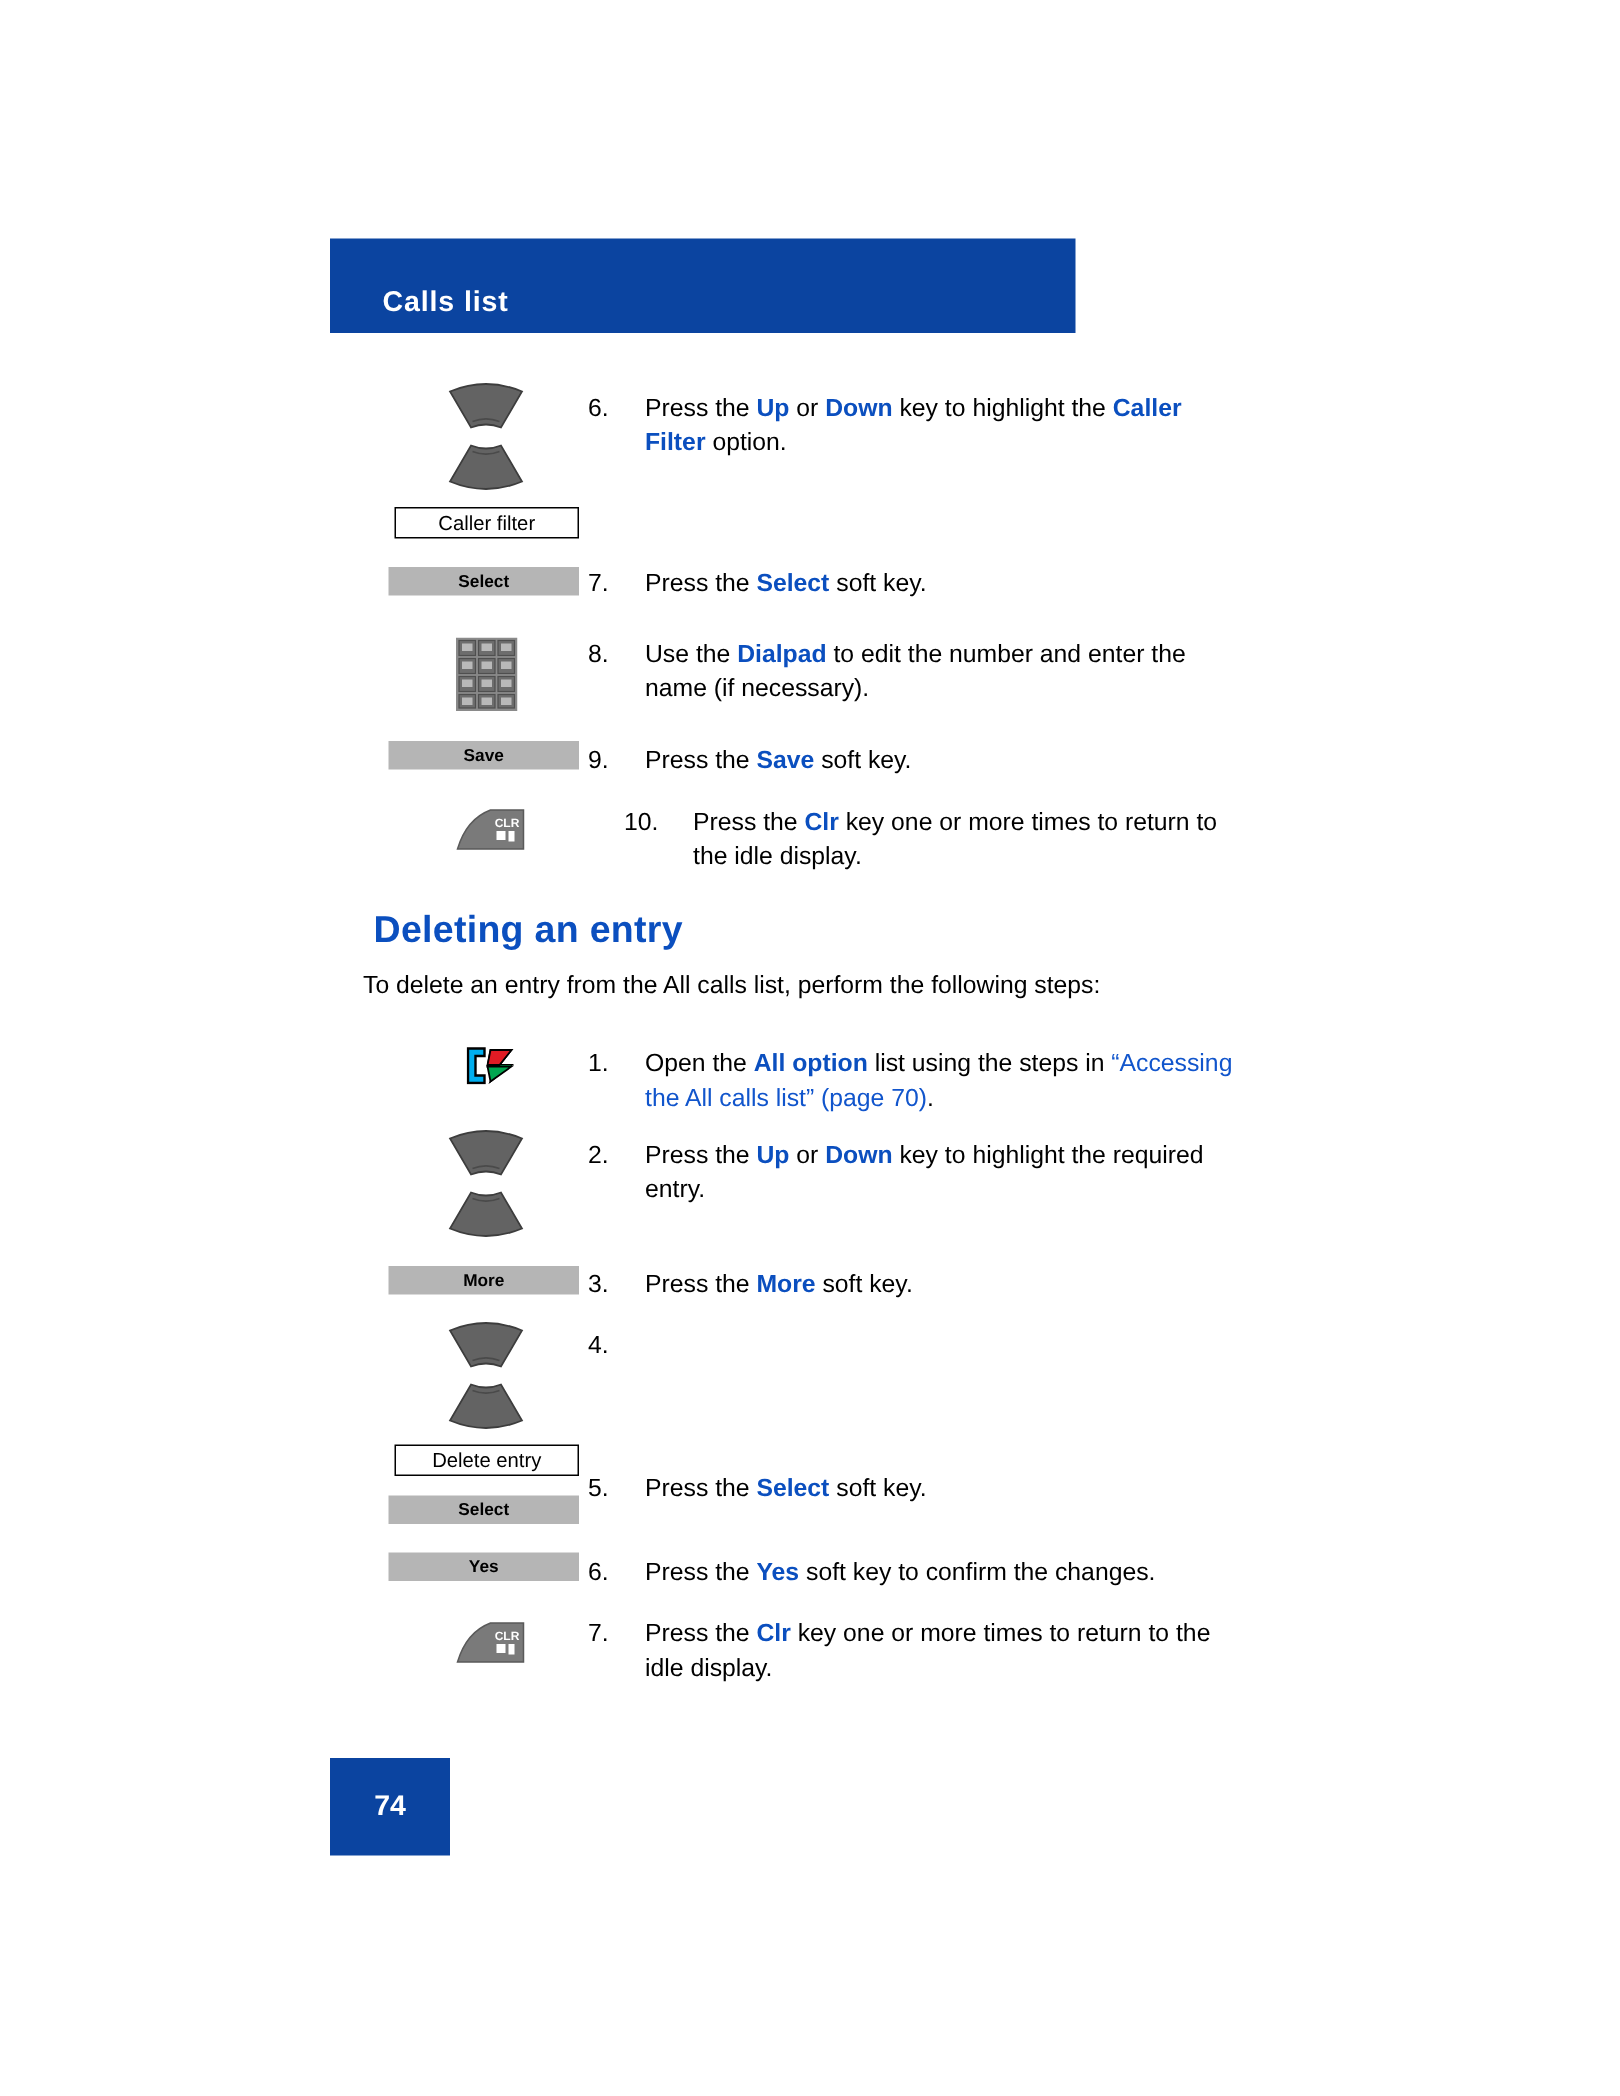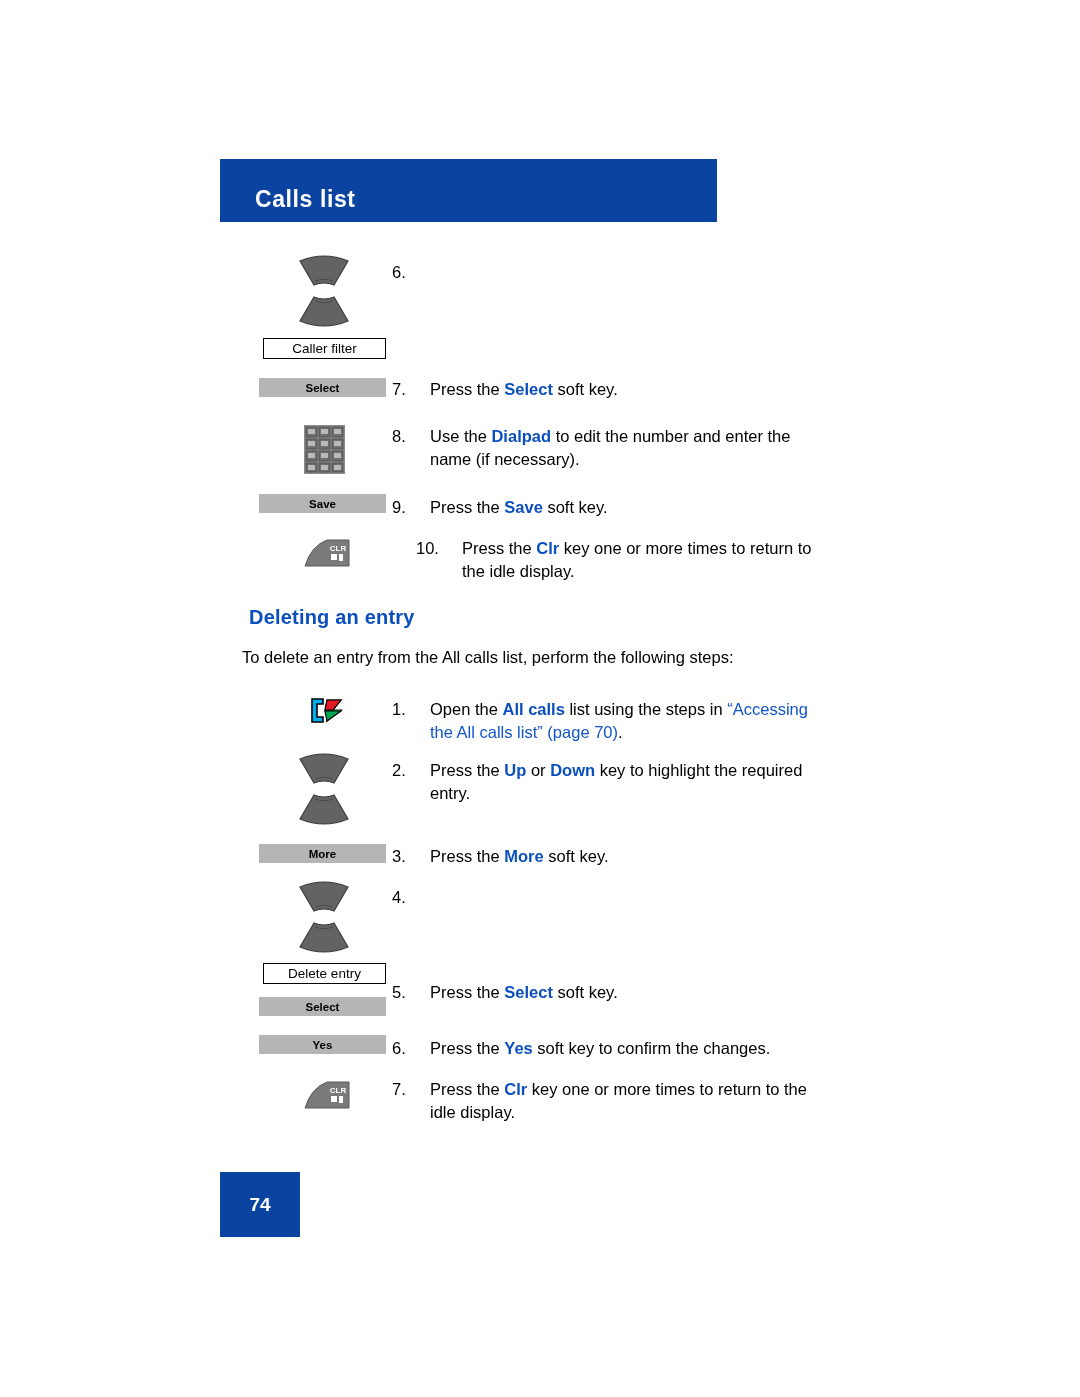--- a/index.html
+++ b/index.html
@@ -24,21 +24,21 @@
     width: 497px;
     height: 63px;
     background: #0B44A0;
     box-sizing: border-box;
   }
   .header-title {
     position: absolute;
     left: 35px;
     bottom: 9px;
     color: #ffffff;
-    font-size: 23px;
+    font-size: 19px;
     font-weight: bold;
     letter-spacing: 0.6px;
   }
 
   
   .content {
     position: absolute;
     left: 0;
     top: 0;
     width: 1080px;
@@ -70,21 +70,21 @@
     color: #000000;
   }
   .b { color: #0B4FBF; font-weight: bold; }
   .lnk { color: #1155CC; }
 
   
   .section-heading {
     position: absolute;
     left: 249px;
     top: 606px;
-    font-size: 20px;
+    font-size: 25px;
     font-weight: bold;
     color: #0B4FBF;
     letter-spacing: 0.2px;
   }
   .section-intro {
     position: absolute;
     left: 242px;
     top: 646px;
     font-size: 16.5px;
     line-height: 23px;
@@ -187,20 +187,21 @@
       <path d="M19 46 Q28 49.5 37 46" fill="none" stroke="#4a4a4a" stroke-width="1"></path>
     </svg>
   </div>
 
   <div class="optionbox" style="left:263px; top:338px;">
     <span>Caller filter</span>
   </div>
 
   <div class="step" style="left:384px; top:261px; width:440px;">
     <div class="step-num">6.</div>
+    <div class="step-text"><span>Press the </span><span class="b">Up</span><span> or </span><span class="b">Down</span><span> key to highlight the </span><span class="b">Caller Filter</span><span> option.</span></div>
   </div>
 
   <div class="softkey" style="left:259px; top:378px;">
     <span>Select</span>
   </div>
 
   <div class="step" style="left:384px; top:378px; width:440px;">
     <div class="step-num">7.</div>
     <div class="step-text"><span>Press the </span><span class="b">Select</span><span> soft key.</span></div>
   </div>
@@ -275,21 +276,21 @@
       <path d="M1 1 L12 1 L12 6 L6 6 L6 19 L12 19 L12 24 L1 24 Z" fill="#00AEEF" stroke="#000000" stroke-width="1.6"></path>
       <path d="M16 2 L30 2 L22 12 L30 12 L16 23 L20 13 L14 13 Z" fill="#E01B24" stroke="#000000" stroke-width="1.2"></path>
       <path d="M16 12 L30 12 L22 12 L30 12 L16 23 L20 13 L14 13 Z" fill="#00A650" stroke="none"></path>
       <path d="M16 2 L30 2 L22 12 L14 12 Z" fill="#E01B24" stroke="#000000" stroke-width="1.2"></path>
       <path d="M14 13 L30 13 L16 23 Z" fill="#00A650" stroke="#000000" stroke-width="1.2"></path>
     </svg>
   </div>
 
   <div class="step" style="left:384px; top:698px; width:450px;">
     <div class="step-num">1.</div>
-    <div class="step-text"><span>Open the </span><span class="b">All calls</span><span> list using the steps in </span><span class="lnk">“Accessing the All calls list” (page 70)</span><span>.</span></div>
+    <div class="step-text"><span>Open the </span><span class="b">All option</span><span> list using the steps in </span><span class="lnk">“Accessing the All calls list” (page 70)</span><span>.</span></div>
   </div>
 
   <div class="navkeys" style="left:296px; top:753px;">
     <svg width="56" height="72" viewBox="0 0 56 72" xmlns="http://www.w3.org/2000/svg">
       <path d="M4 6 Q28 -4 52 6 L38 30 Q28 26 18 30 Z" fill="#636363" stroke="#3d3d3d" stroke-width="1.2"></path>
       <path d="M19 26 Q28 22.5 37 26" fill="none" stroke="#4a4a4a" stroke-width="1"></path>
       <path d="M4 66 Q28 76 52 66 L38 42 Q28 46 18 42 Z" fill="#636363" stroke="#3d3d3d" stroke-width="1.2"></path>
       <path d="M19 46 Q28 49.5 37 46" fill="none" stroke="#4a4a4a" stroke-width="1"></path>
     </svg>
   </div>

